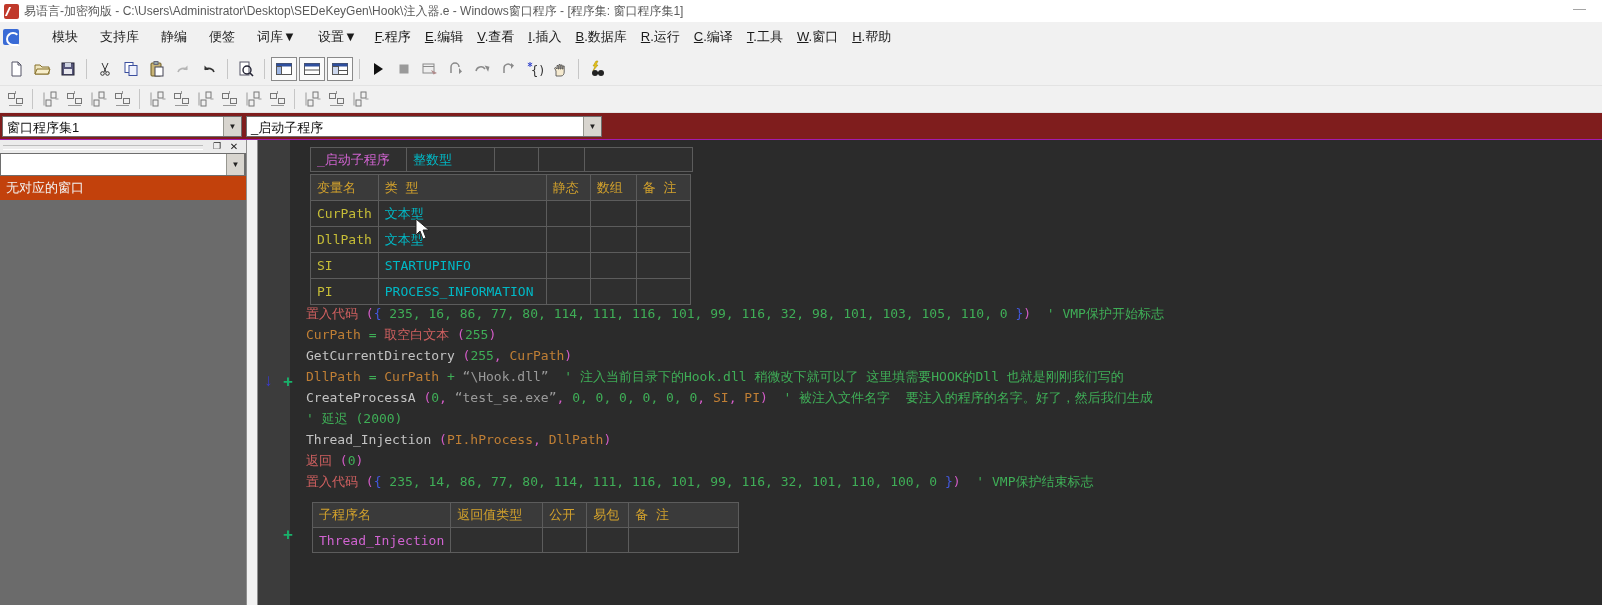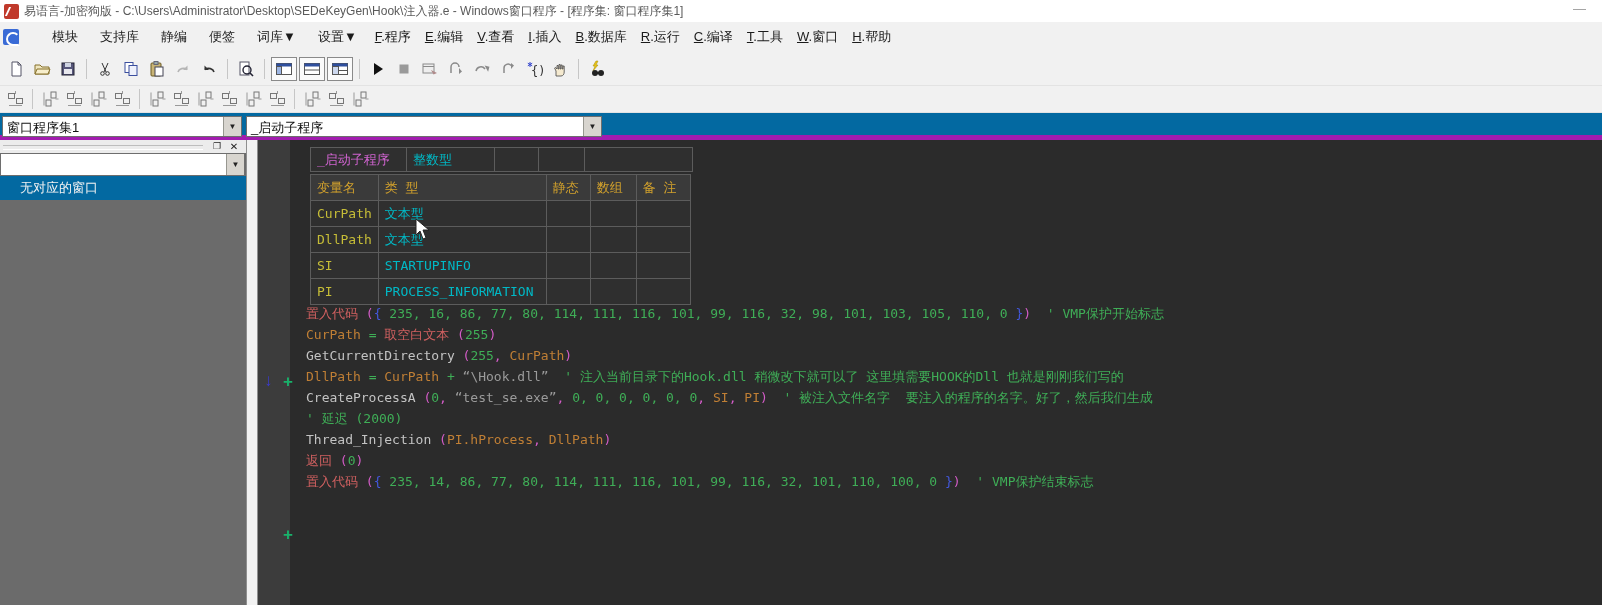--- a/index.html
+++ b/index.html
@@ -30,22 +30,22 @@
   .toolbar1{position:absolute;left:0;top:52px;width:1602px;height:34px;background:#f1f1f1;
             border-bottom:1px solid #e3e3e3;display:flex;align-items:center;padding-left:3px;box-sizing:border-box;}
   .toolbar2{position:absolute;left:0;top:86px;width:1602px;height:27px;background:#f1f1f1;
             border-bottom:1px solid #e3e3e3;display:flex;align-items:center;padding-left:3px;box-sizing:border-box;}
   .tbtn{width:26px;height:26px;display:flex;align-items:center;justify-content:center;flex:0 0 auto;}
   .tbtn.toggle{border:1px solid #8a8a8a;background:#fafafa;width:24px;height:22px;margin:0 1px;}
   .tsep{width:1px;height:20px;background:#c6c6c6;margin:0 5px;flex:0 0 auto;}
   .toolbar2 .tbtn{width:24px;height:21px;}
 
   
-  .comborow{position:absolute;left:0;top:113px;width:1602px;height:27px;background:#0369a1;
-            border-bottom:5px solid #a21caf;box-sizing:border-box;}
+  .comborow{position:absolute;left:0;top:113px;width:1602px;height:27px;background:#7f1d1d;
+            border-bottom:1px solid #a21caf;box-sizing:border-box;}
   .combo{position:absolute;top:3px;height:21px;background:#fff;border:1px solid #6e6e6e;
          display:flex;box-sizing:border-box;}
   .combo-text{flex:1;font-size:13px;color:#111;padding:2px 4px;white-space:nowrap;overflow:hidden;}
   .combo-btn{width:17px;background:#d8d5cf;border-left:1px solid #979790;display:flex;
              align-items:center;justify-content:center;font-size:8px;color:#222;flex:0 0 auto;}
   .combo-assembly{left:2px;width:240px;}
   .combo-sub{left:246px;width:356px;}
 
   
   .main{position:absolute;left:0;top:140px;width:1602px;height:465px;background:#2b2b2b;}
@@ -55,21 +55,21 @@
   .sb-groove{position:absolute;left:3px;top:5px;width:200px;height:3px;
              border-top:1px solid #bdbdbd;border-bottom:1px solid #fff;}
   .sb-btn{position:absolute;top:1px;width:14px;height:11px;display:flex;align-items:center;
           justify-content:center;font-size:9px;color:#222;background:#ececec;line-height:1;}
   .sb-btn.max{right:22px;}
   .sb-btn.close{right:5px;font-size:10px;}
   .sb-combo{position:absolute;left:0;top:13px;width:245px;height:23px;background:#fff;
             border:1px solid #6e6e6e;display:flex;box-sizing:border-box;}
   .sb-list{position:absolute;left:0;top:36px;width:246px;height:429px;background:#6b6b6b;
            font-size:13px;color:#f2f2f2;}
-  .sb-list-item{padding:3px 20px;background:#0369a1;}
+  .sb-list-item{padding:3px 6px;background:#c2410c;}
 
   .splitter{position:absolute;left:246px;top:0;width:12px;height:465px;background:#f2f2f2;
             border-left:1px solid #8f8f8f;border-right:1px solid #8f8f8f;box-sizing:border-box;}
   .gutter{position:absolute;left:258px;top:0;width:32px;height:465px;background:#3c3c3c;}
   .codearea{position:absolute;left:290px;top:0;width:1312px;height:465px;background:#2b2b2b;}
 
   
   .mk-arrow{position:absolute;left:264px;top:232px;color:#3b3bd0;font-size:17px;font-weight:bold;line-height:1;}
   .mk-plus1{position:absolute;left:283px;top:233px;color:#19b26b;font-size:17px;font-weight:bold;line-height:1;}
   .mk-plus2{position:absolute;left:283px;top:386px;color:#19b26b;font-size:17px;font-weight:bold;line-height:1;}
@@ -492,20 +492,45 @@
       <td class="c-cyan">PROCESS_INFORMATION</td>
       <td></td>
           <td></td>
           <td></td>
     </tr>
   </tbody>
     </table>
 
   <div class="codelines"><div class="code-line"><span class="sg-kw">置入代码 </span><span class="sg-par">(</span><span class="sg-brace">{ </span><span class="sg-num">235, 16, 86, 77, 80, 114, 111, 116, 101, 99, 116, 32, 98, 101, 103, 105, 110, 0</span><span class="sg-brace"> }</span><span class="sg-par">)</span><span class="sg-cmt">  ' VMP保护开始标志</span></div><div class="code-line"><span class="sg-id">CurPath </span><span class="sg-op">= </span><span class="sg-kw">取空白文本 </span><span class="sg-par">(</span><span class="sg-num">255</span><span class="sg-par">)</span></div><div class="code-line"><span class="sg-fn">GetCurrentDirectory </span><span class="sg-par">(</span><span class="sg-num">255</span><span class="sg-par">, </span><span class="sg-id">CurPath</span><span class="sg-par">)</span></div><div class="code-line"><span class="sg-id">DllPath </span><span class="sg-op">= </span><span class="sg-id">CurPath </span><span class="sg-op">+ </span><span class="sg-str">“\Hook.dll”</span><span class="sg-cmt">  ' 注入当前目录下的Hook.dll 稍微改下就可以了 这里填需要HOOK的Dll 也就是刚刚我们写的</span></div><div class="code-line"><span class="sg-fn">CreateProcessA </span><span class="sg-par">(</span><span class="sg-num">0</span><span class="sg-par">, </span><span class="sg-str">“test_se.exe”</span><span class="sg-par">, </span><span class="sg-num">0, 0, 0, 0, 0, 0</span><span class="sg-par">, </span><span class="sg-id">SI</span><span class="sg-par">, </span><span class="sg-id">PI</span><span class="sg-par">)</span><span class="sg-cmt">  ' 被注入文件名字  要注入的程序的名字。好了，然后我们生成</span></div><div class="code-line"><span class="sg-cmt">' 延迟 (2000)</span></div><div class="code-line"><span class="sg-fn">Thread_Injection </span><span class="sg-par">(</span><span class="sg-id">PI.hProcess</span><span class="sg-par">, </span><span class="sg-id">DllPath</span><span class="sg-par">)</span></div><div class="code-line"><span class="sg-kw">返回 </span><span class="sg-par">(</span><span class="sg-num">0</span><span class="sg-par">)</span></div><div class="code-line"><span class="sg-kw">置入代码 </span><span class="sg-par">(</span><span class="sg-brace">{ </span><span class="sg-num">235, 14, 86, 77, 80, 114, 111, 116, 101, 99, 116, 32, 101, 110, 100, 0</span><span class="sg-brace"> }</span><span class="sg-par">)</span><span class="sg-cmt">  ' VMP保护结束标志</span></div></div>
 
+  <table class="etbl tbl-subs">
+    <colgroup>
+        <col style="width:112px">
+        <col style="width:92px">
+        <col style="width:44px">
+        <col style="width:42px">
+        <col style="width:110px">
+      </colgroup>
+    <tbody>
+        <tr>
+      <th>子程序名</th>
+      <th>返回值类型</th>
+      <th>公开</th>
+      <th>易包</th>
+      <th>备 注</th>
+    </tr>
+    <tr>
+      <td class="c-magenta">Thread_Injection</td>
+      <td></td>
+          <td></td>
+      <td></td>
+          <td></td>
+    </tr>
+  </tbody>
+    </table>
 
   <div class="mk-arrow">↓</div>
   <div class="mk-plus1">+</div>
   <div class="mk-plus2">+</div>
 
   <div class="cursor">
     <svg width="17" height="24" viewBox="0 0 17 24">
         <path d="M1 1l0 16 4-4 3 8 3-1.2-3-7.8 6 0z" fill="#ffffff" stroke="#222" stroke-width="1"></path>
       </svg>
   </div>

